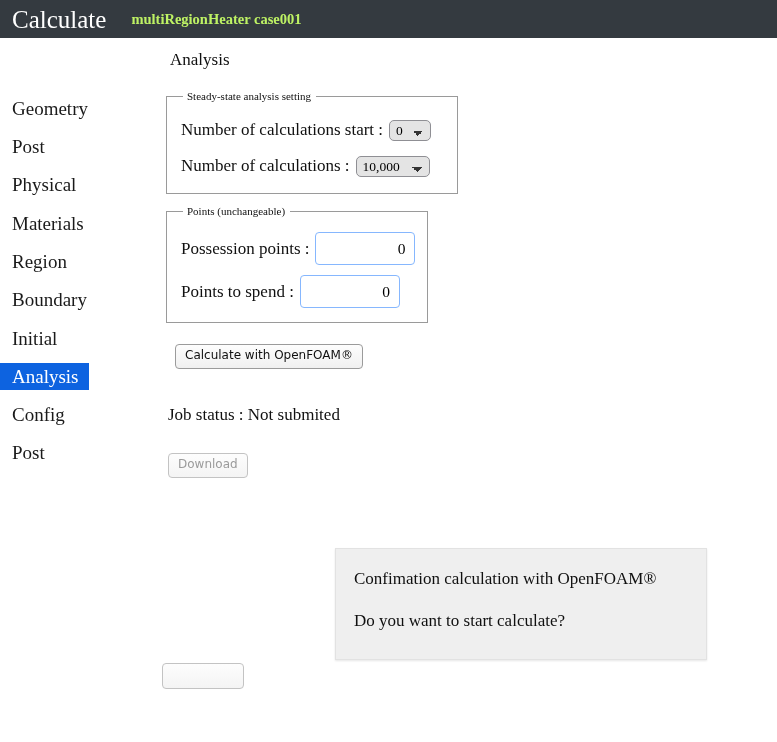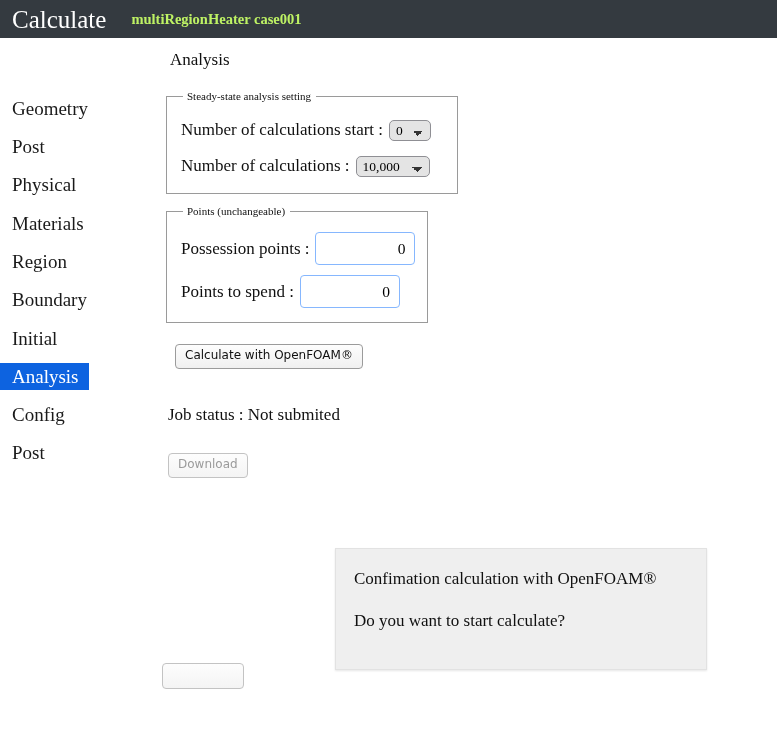--- a/index.html
+++ b/index.html
@@ -201,21 +201,21 @@
 
   
   .modal {
     position: absolute;
     left: 175px;
     top: 510px;
     width: 372px;
     background: #efefef;
     border: 1px solid #e2e2e2;
     box-shadow: 0 1px 2px rgba(0,0,0,0.10);
-    padding: 16px 18px 20px 18px;
+    padding: 16px 18px 10px 18px;
     box-sizing: border-box;
   }
   .modal-title {
     font-size: 17px;
     color: #101010;
     margin: 4px 0 22px 0;
   }
   .modal-question {
     font-size: 17px;
     color: #101010;

